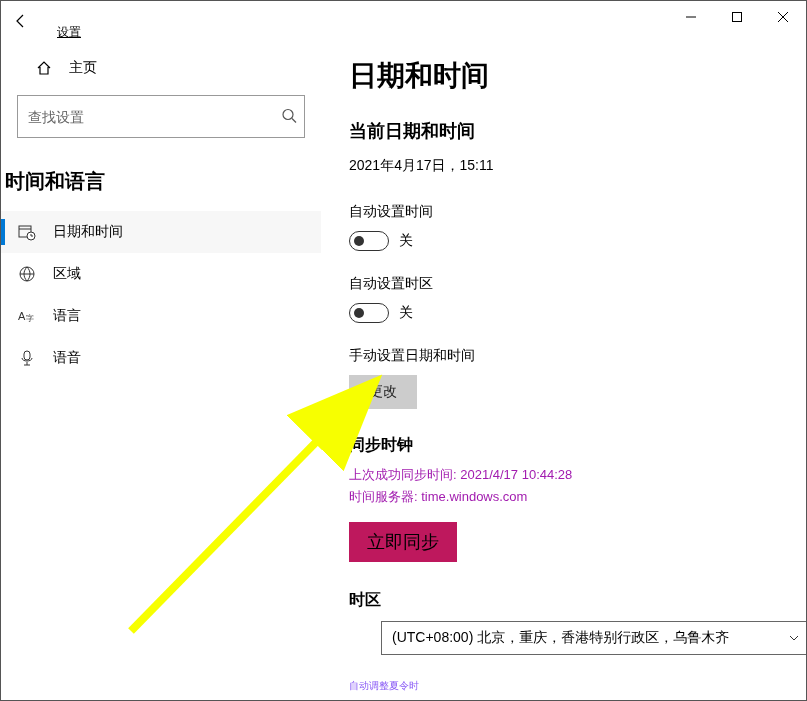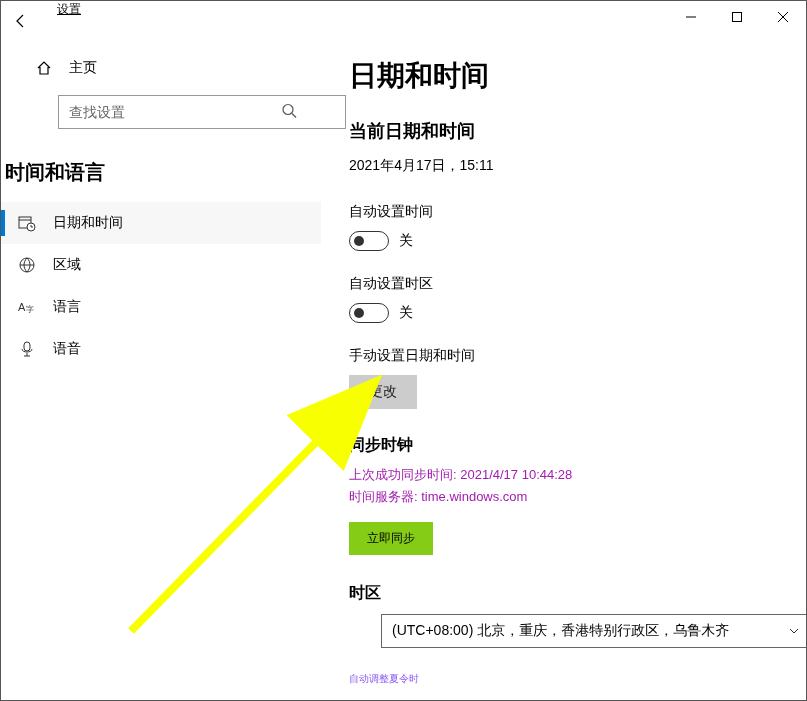--- a/index.html
+++ b/index.html
@@ -1,30 +1,30 @@
 <!DOCTYPE html>
 <html><head>
   <meta charset="utf-8">
   <style>
     * { box-sizing: border-box; margin: 0; padding: 0; }
     body { font-family: "Microsoft YaHei", "Segoe UI", sans-serif; font-size: 14px; color: #000; background: #fff; width: 807px; height: 701px; overflow: hidden; border: 1px solid #555; position: relative; }
-    .titlebar { height: 40px; display: flex; align-items: flex-start; position: relative; text-decoration: underline; }
+    .titlebar { height: 40px; display: flex; align-items: flex-end; position: relative; text-decoration: underline; }
     .back-btn { width: 40px; height: 40px; display: flex; align-items: center; justify-content: center; cursor: pointer; }
     .back-btn svg { width: 16px; height: 16px; }
     .title-text { margin-left: 16px; font-size: 12px; }
     .window-controls { position: absolute; right: 0; top: 0; display: flex; }
     .win-btn { width: 46px; height: 32px; display: flex; align-items: center; justify-content: center; cursor: pointer; }
     .win-btn svg { width: 10px; height: 10px; }
 
     .layout { display: flex; height: calc(100% - 40px); }
     .sidebar { width: 320px; padding: 8px 0 0 0; border-right: 0; }
     .home-row { display: flex; align-items: center; padding: 10px 34px; gap: 16px; cursor: pointer; }
     .home-row .icon { width: 18px; display: flex; justify-content: center; }
     .search-wrap { margin: 8px 16px 16px; position: relative; }
-    .search-input { width: 100%; height: 34px; border: 1px solid #999; padding: 0 34px 0 10px; font-size: 14px; font-family: inherit; background: #fff; margin-left: 41px; }
+    .search-input { width: 100%; height: 43px; border: 1px solid #999; padding: 0 34px 0 10px; font-size: 14px; font-family: inherit; background: #fff; }
     .search-input::placeholder { color: #666; }
     .search-icon { position: absolute; right: 8px; top: 50%; transform: translateY(-50%); color: #555; }
     .category-heading { font-weight: bold; font-size: 20px; padding: 14px 4px 16px; }
     .nav-item { display: flex; align-items: center; padding: 12px 16px; gap: 16px; cursor: pointer; position: relative; }
     .nav-item.active { background: rgba(0,0,0,0.03); }
     .nav-item.active::before { content: ""; position: absolute; left: 0; top: 8px; bottom: 8px; width: 4px; background: #0078d4; }
     .nav-item .icon { width: 20px; display: flex; justify-content: center; }
     .nav-item .label { font-size: 14px; }
 
     .main { flex: 1; padding: 16px 0 0 0; overflow-y: auto; }
@@ -35,21 +35,21 @@
     .setting-label { font-size: 14px; margin-bottom: 10px; }
     .toggle-row { display: flex; align-items: center; gap: 10px; margin-bottom: 24px; }
     .toggle { width: 40px; height: 20px; border-radius: 10px; border: 1px solid #333; position: relative; cursor: pointer; background: #fff; }
     .toggle .knob { width: 10px; height: 10px; border-radius: 50%; background: #333; position: absolute; left: 4px; top: 50%; transform: translateY(-50%); }
     .toggle-state { font-size: 14px; }
     .btn { display: inline-block; padding: 8px 20px; background: #ccc; border: none; font-size: 14px; font-family: inherit; cursor: pointer; color: #222; margin-bottom: 10px; }
     .btn.change { margin-bottom: 26px; }
     .sync-group { margin-bottom: 28px; }
     .sync-heading { font-size: 16px; font-weight: 600; margin-bottom: 10px; }
     .sync-line { font-size: 13px; color: #a21caf; margin-bottom: 4px; }
-    .sync-btn { margin-top: 12px; padding: 8px 18px; background: #84cc16; border: none; font-size: 12px; font-family: inherit; cursor: pointer; }
+    .sync-btn { margin-top: 12px; padding: 8px 18px; background: #be185d; border: none; font-size: 18px; font-family: inherit; cursor: pointer; }
     .tz-group { margin-bottom: 24px; }
     .tz-label { font-size: 16px; font-weight: 600; margin-bottom: 10px; }
     .select-box { width: 100%; max-width: 440px; height: 34px; border: 1px solid #666; display: flex; align-items: center; padding: 0 10px; justify-content: space-between; cursor: pointer; font-size: 14px; margin-left: 32px; }
     .dst-label { color: #8b5cf6; font-size: 10px; margin-bottom: 10px; }
 
     .arrow-annotation { position: absolute; left: 120px; top: 370px; pointer-events: none; }
   </style>
 </head>
 <body>
 

